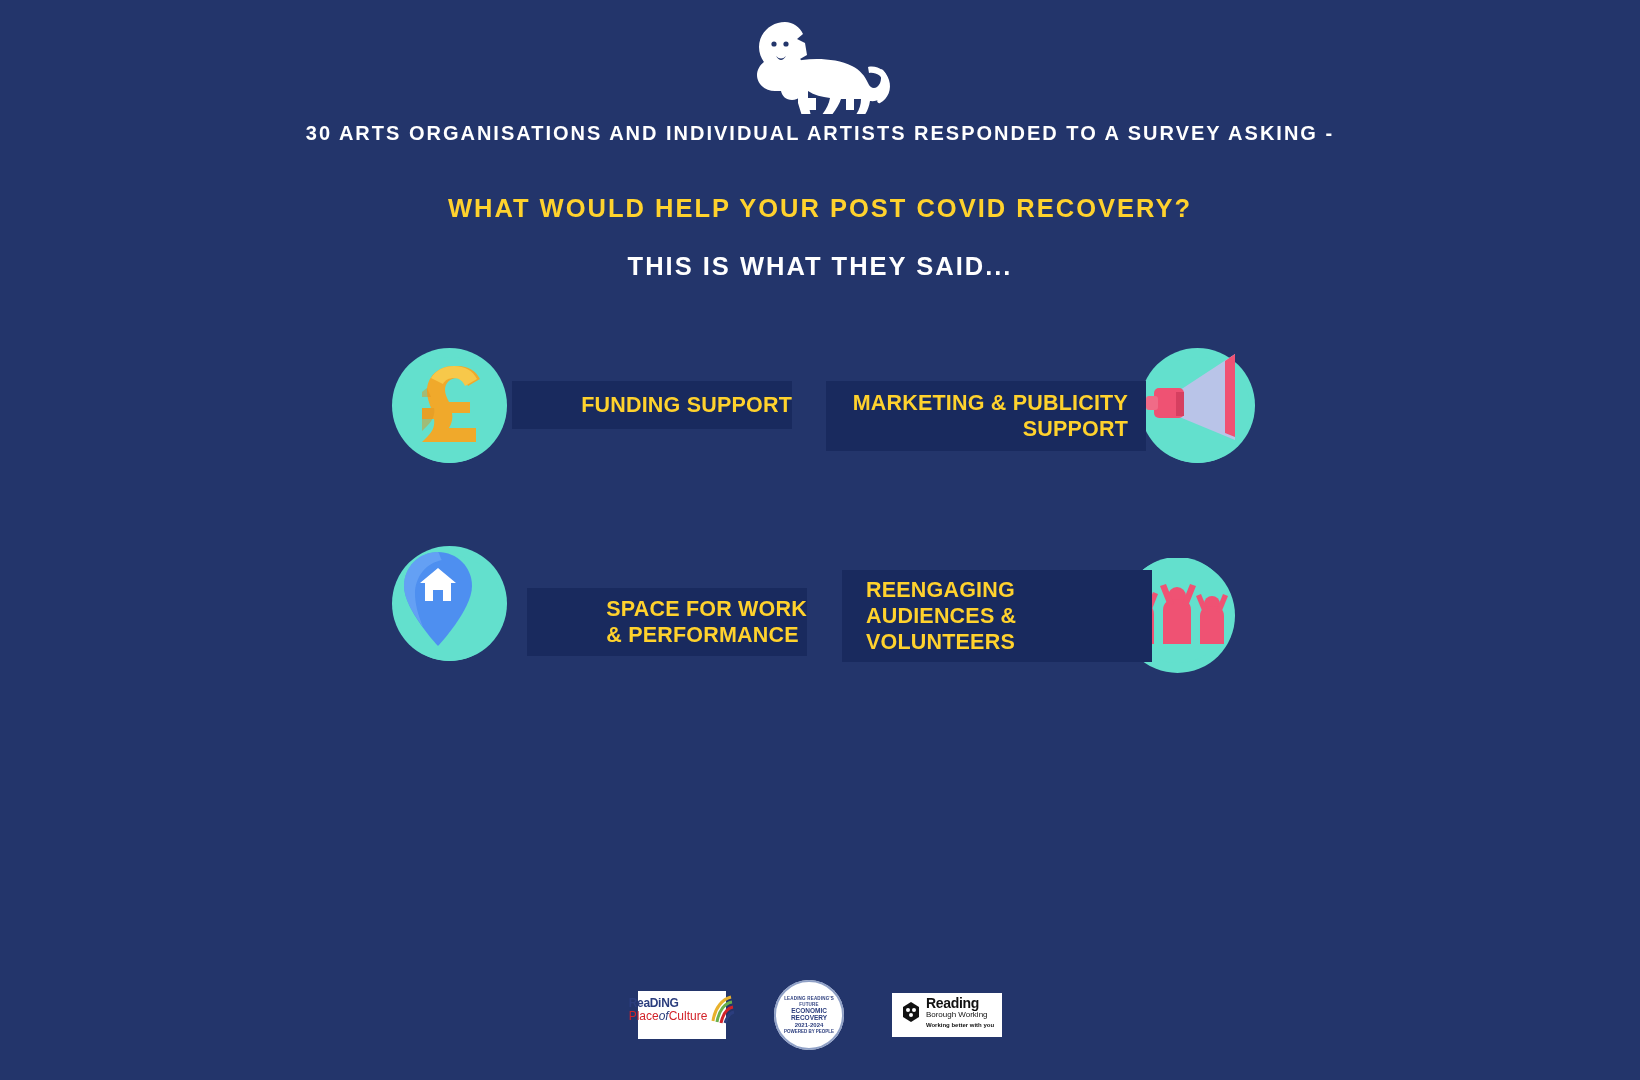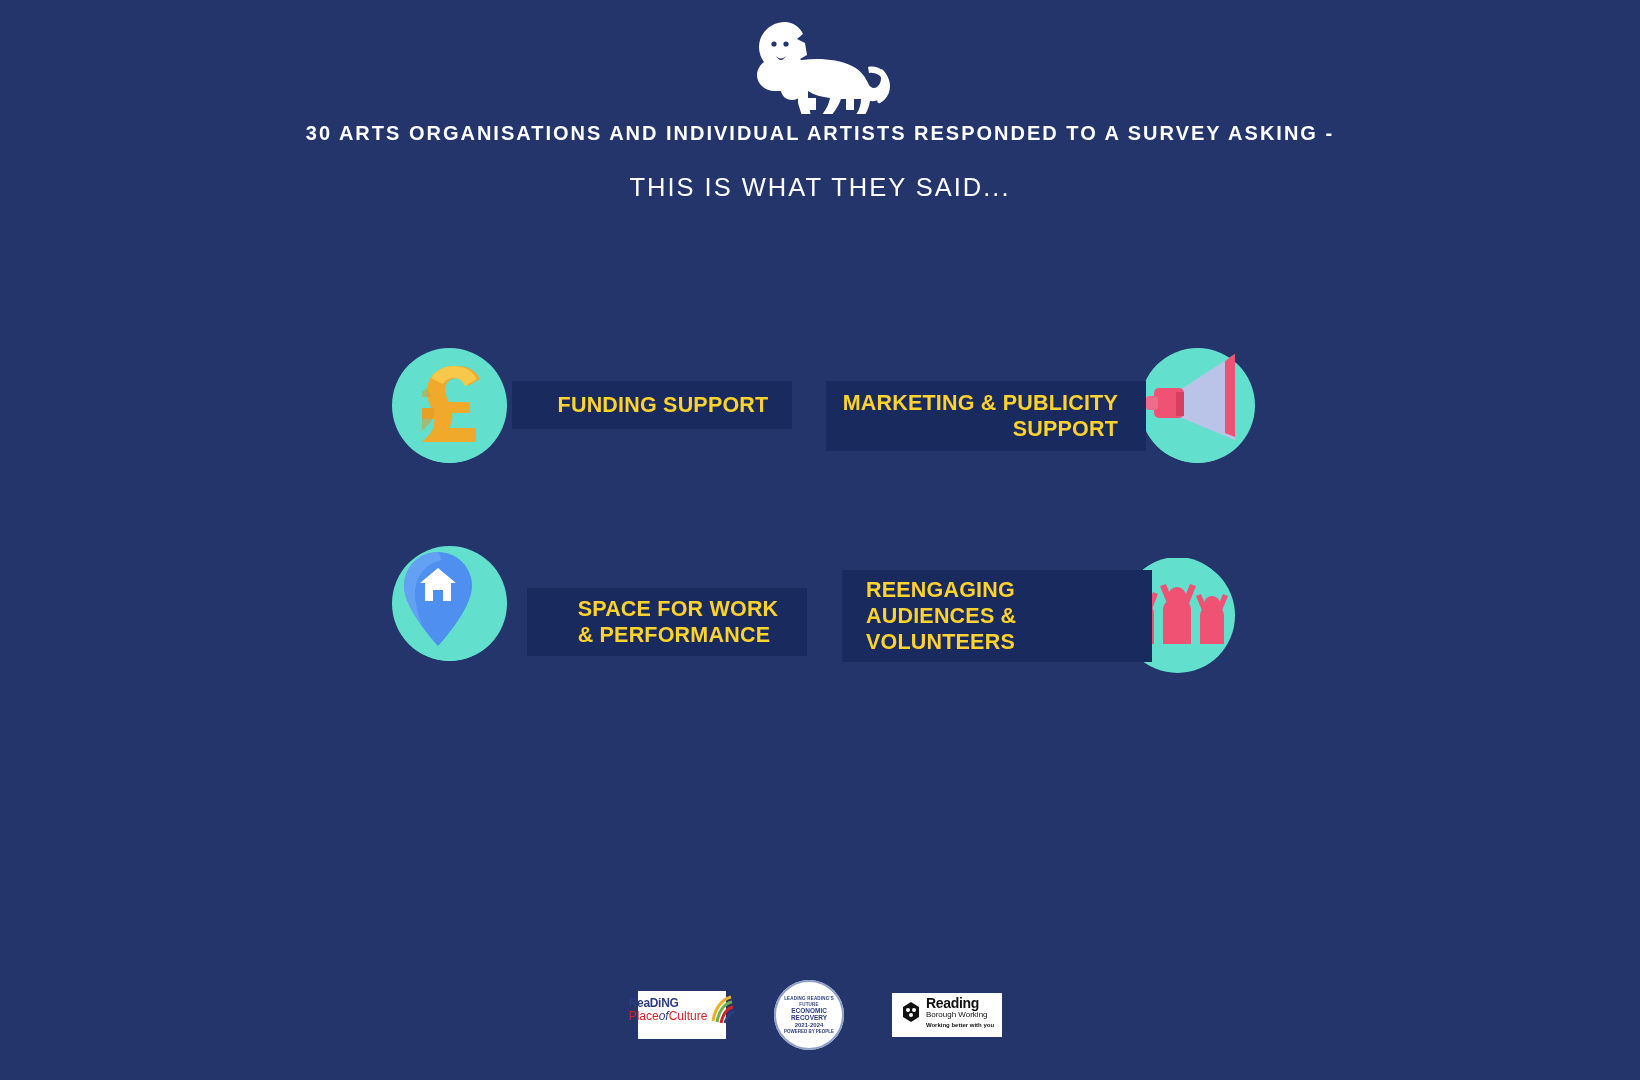--- a/index.html
+++ b/index.html
@@ -49,21 +49,21 @@
     color: #ffd22d;
     font-size: 25.5px;
     font-weight: bold;
     letter-spacing: 2.0px;
     margin-top: 50px;
     text-transform: uppercase;
   }
   .said {
     color: #ffffff;
     font-size: 25.5px;
-    font-weight: normal;
+    font-weight: bold;
     letter-spacing: 2.0px;
     margin-top: 29px;
     text-transform: uppercase;
   }
 
   
   .items { position: absolute; top: 0; left: 0; width: 100%; height: 100%; }
 
   .item { position: absolute; }
 
@@ -86,22 +86,22 @@
   }
   .label-box .label-text {
     color: #ffd22d;
     font-size: 21.5px;
     font-weight: bold;
     line-height: 1.22;
     letter-spacing: 0.2px;
     text-transform: uppercase;
     white-space: pre-line;
   }
-  .label-left  { justify-content: center; padding-left: 22px; }
-  .label-right { justify-content: flex-end; padding-right: 28px; text-align: right; }
+  .label-left  { justify-content: flex-end; padding-left: 22px; }
+  .label-right { justify-content: flex-end; padding-right: 18px; text-align: right; }
 
   
   #item-funding .badge { left: 392px; top: 348px; }
   #item-funding .label-box {
     left: 512px; top: 381px; width: 280px; height: 48px;
   }
 
   
   #item-marketing .badge { left: 1140px; top: 348px; }
   #item-marketing .label-box {
@@ -182,20 +182,21 @@
       <path d="M138 53 c10 -2 18 4 21 13 c3 9 -1 19 -9 23 c-2 1 -4 -2 -2 -4 c6 -4 8 -11 6 -17 c-2 -6 -8 -10 -15 -9 z"></path>
 
       <path d="M86 84 l0 12 l-8 0 l0 -12 z"></path>
       <path d="M124 84 l0 12 l-8 0 l0 -12 z"></path>
     </g>
   </svg>
 </div>
 
 <div class="headings">
   <div class="headline">30 ARTS ORGANISATIONS AND INDIVIDUAL ARTISTS RESPONDED TO A SURVEY ASKING -</div>
+  <div class="question">WHAT WOULD HELP YOUR POST COVID RECOVERY?</div>
   <div class="said">THIS IS WHAT THEY SAID...</div>
 </div>
 
 <div class="items">
 
   <div class="item" id="item-funding">
     <div class="badge">
       <svg width="115" height="115" viewBox="0 0 115 115" aria-hidden="true">
         <circle cx="57.5" cy="62" r="53" fill="#63e0cd"></circle>
         <g>

